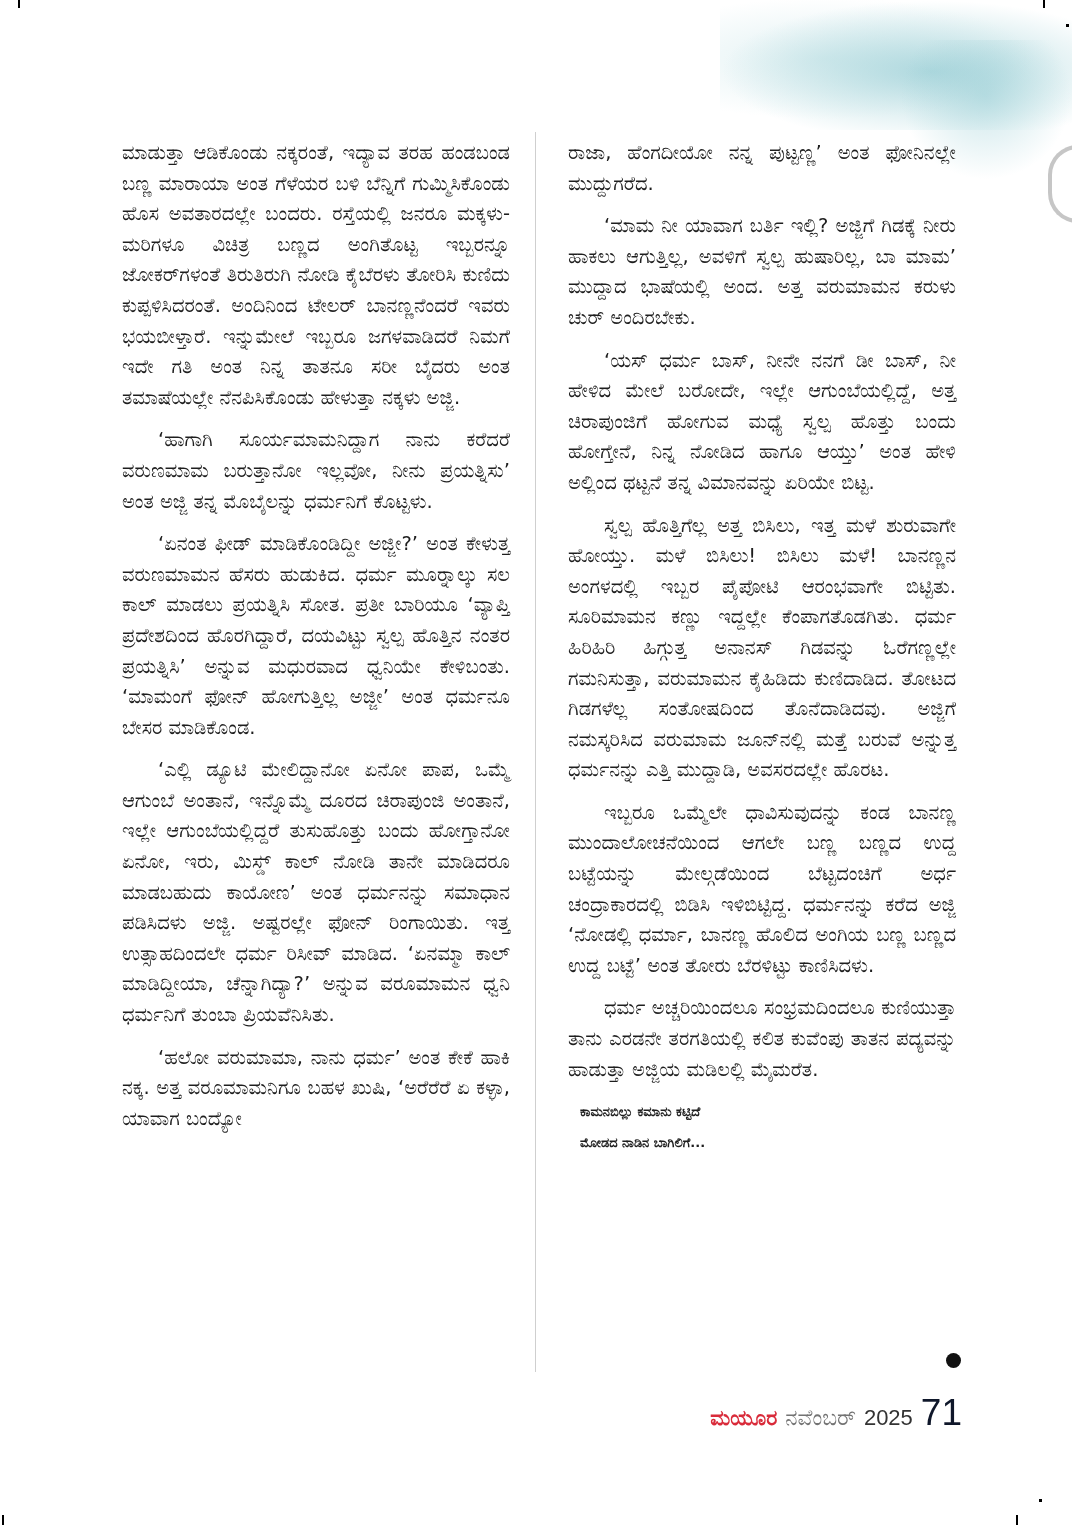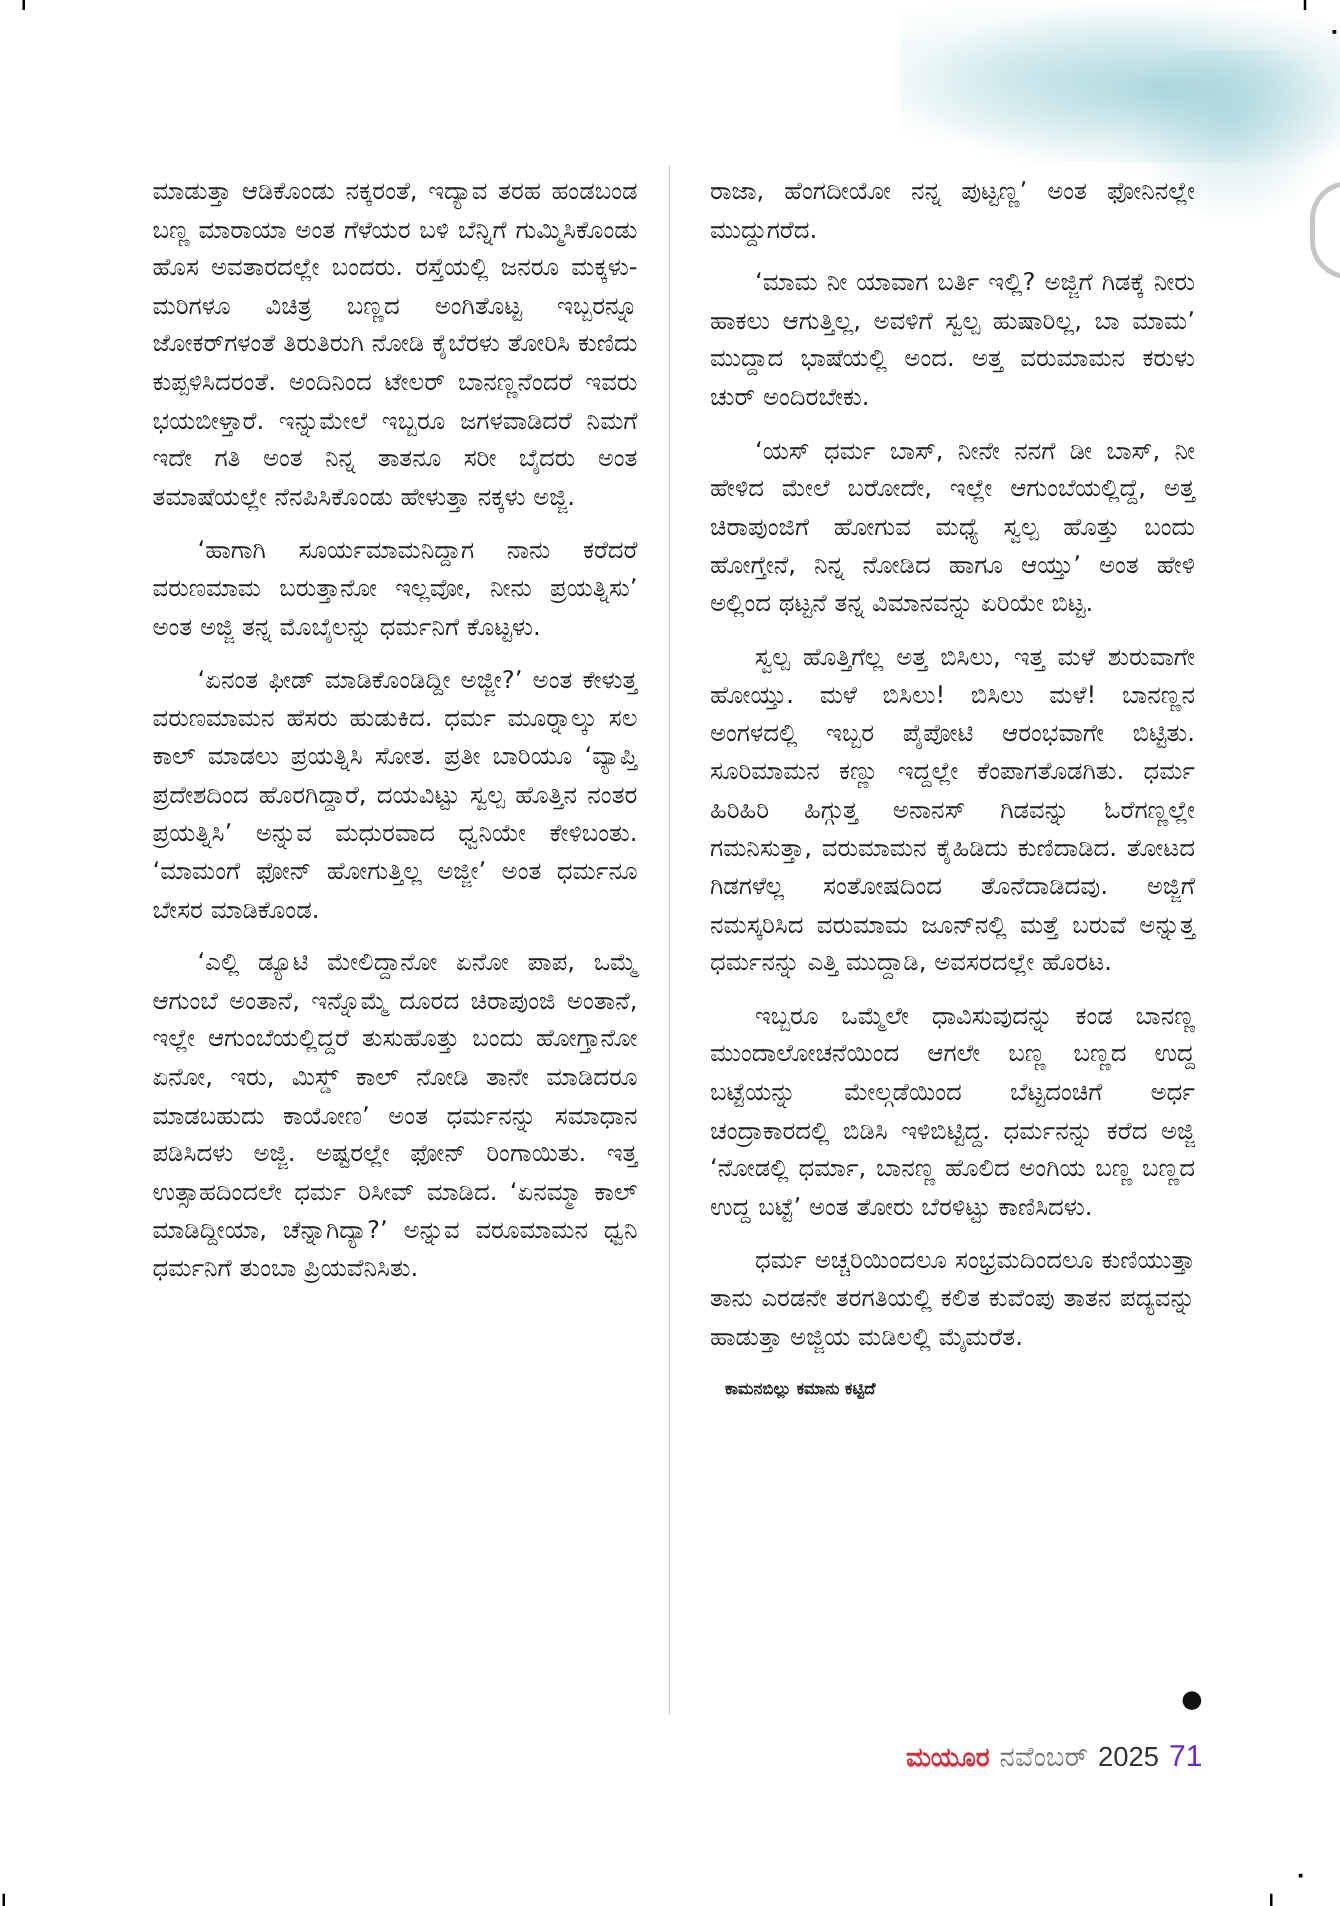--- a/index.html
+++ b/index.html
@@ -36,52 +36,54 @@
   .column p.noindent { text-indent:0; }
   .poem { margin-top:0; padding-left:24px; font-weight:bold; font-size:13px; line-height:30.6px; }
   .end-dot { position:absolute; left:946px; top:1353px; width:15px; height:15px; border-radius:50%; background:#111; }
   .footer {
     position:absolute; left:726px; top:1392px; width:236px; height:30px;
     display:flex; align-items:baseline; justify-content:flex-end; gap:8px;
   }
   .brand { color:#d92b3a; font-weight:bold; font-size:21px; font-family:"DejaVu Sans", sans-serif; }
   .month { color:#737373; font-size:22px; font-family:"DejaVu Sans", sans-serif; }
   .year { color:#333; font-size:22px; font-family:"Liberation Sans", sans-serif; }
-  .page-num { color:#6d28d9; font-size:24px; font-family:"Liberation Sans", sans-serif; }
+  .page-num { color:#0f172a; font-size:37px; font-family:"Liberation Sans", sans-serif; }
 </style>
 </head>
 <body>
 
 <div class="wash"></div>
 <div class="wash2"></div>
 <div class="curl"></div>
 
 <div class="crop" style="left:18px; top:0; width:2px; height:8px;"></div>
 <div class="crop" style="left:1043px; top:0; width:2px; height:8px;"></div>
 <div class="crop" style="left:1066px; top:24px; width:3px; height:3px;"></div>
 <div class="crop" style="left:2px; top:1515px; width:2px; height:10px;"></div>
 <div class="crop" style="left:1016px; top:1515px; width:2px; height:10px;"></div>
 <div class="crop" style="left:1039px; top:1499px; width:3px; height:3px;"></div>
 
 <div class="column" id="col-left">
     <p class="noindent">ಮಾಡುತ್ತಾ ಆಡಿಕೊಂಡು ನಕ್ಕರಂತೆ, ಇದ್ಯಾವ ತರಹ ಹಂಡಬಂಡ ಬಣ್ಣ ಮಾರಾಯಾ ಅಂತ ಗೆಳೆಯರ ಬಳಿ ಬೆನ್ನಿಗೆ ಗುಮ್ಮಿಸಿಕೊಂಡು ಹೊಸ ಅವತಾರದಲ್ಲೇ ಬಂದರು. ರಸ್ತೆಯಲ್ಲಿ ಜನರೂ ಮಕ್ಕಳು-ಮರಿಗಳೂ ವಿಚಿತ್ರ ಬಣ್ಣದ ಅಂಗಿತೊಟ್ಟ ಇಬ್ಬರನ್ನೂ ಜೋಕರ್‌ಗಳಂತೆ ತಿರುತಿರುಗಿ ನೋಡಿ ಕೈಬೆರಳು ತೋರಿಸಿ ಕುಣಿದು ಕುಪ್ಪಳಿಸಿದರಂತೆ. ಅಂದಿನಿಂದ ಟೇಲರ್ ಬಾನಣ್ಣನೆಂದರೆ ಇವರು ಭಯಬೀಳ್ತಾರೆ. ಇನ್ನುಮೇಲೆ ಇಬ್ಬರೂ ಜಗಳವಾಡಿದರೆ ನಿಮಗೆ ಇದೇ ಗತಿ ಅಂತ ನಿನ್ನ ತಾತನೂ ಸರೀ ಬೈದರು ಅಂತ ತಮಾಷೆಯಲ್ಲೇ ನೆನಪಿಸಿಕೊಂಡು ಹೇಳುತ್ತಾ ನಕ್ಕಳು ಅಜ್ಜಿ.</p>
     <p class="indent">‘ಹಾಗಾಗಿ ಸೂರ್ಯಮಾಮನಿದ್ದಾಗ ನಾನು ಕರೆದರೆ ವರುಣಮಾಮ ಬರುತ್ತಾನೋ ಇಲ್ಲವೋ, ನೀನು ಪ್ರಯತ್ನಿಸು’ ಅಂತ ಅಜ್ಜಿ ತನ್ನ ಮೊಬೈಲನ್ನು ಧರ್ಮನಿಗೆ ಕೊಟ್ಟಳು.</p>
     <p class="indent">‘ಏನಂತ ಫೀಡ್ ಮಾಡಿಕೊಂಡಿದ್ದೀ ಅಜ್ಜೀ?’ ಅಂತ ಕೇಳುತ್ತ ವರುಣಮಾಮನ ಹೆಸರು ಹುಡುಕಿದ. ಧರ್ಮ ಮೂರ್‍ನಾಲ್ಕು ಸಲ ಕಾಲ್ ಮಾಡಲು ಪ್ರಯತ್ನಿಸಿ ಸೋತ. ಪ್ರತೀ ಬಾರಿಯೂ ‘ವ್ಯಾಪ್ತಿ ಪ್ರದೇಶದಿಂದ ಹೊರಗಿದ್ದಾರೆ, ದಯವಿಟ್ಟು ಸ್ವಲ್ಪ ಹೊತ್ತಿನ ನಂತರ ಪ್ರಯತ್ನಿಸಿ’ ಅನ್ನುವ ಮಧುರವಾದ ಧ್ವನಿಯೇ ಕೇಳಿಬಂತು. ‘ಮಾಮಂಗೆ ಫೋನ್ ಹೋಗುತ್ತಿಲ್ಲ ಅಜ್ಜೀ’ ಅಂತ ಧರ್ಮನೂ ಬೇಸರ ಮಾಡಿಕೊಂಡ.</p>
     <p class="indent">‘ಎಲ್ಲಿ ಡ್ಯೂಟಿ ಮೇಲಿದ್ದಾನೋ ಏನೋ ಪಾಪ, ಒಮ್ಮೆ ಆಗುಂಬೆ ಅಂತಾನೆ, ಇನ್ನೊಮ್ಮೆ ದೂರದ ಚಿರಾಪುಂಜಿ ಅಂತಾನೆ, ಇಲ್ಲೇ ಆಗುಂಬೆಯಲ್ಲಿದ್ದರೆ ತುಸುಹೊತ್ತು ಬಂದು ಹೋಗ್ತಾನೋ ಏನೋ, ಇರು, ಮಿಸ್ಡ್ ಕಾಲ್ ನೋಡಿ ತಾನೇ ಮಾಡಿದರೂ ಮಾಡಬಹುದು ಕಾಯೋಣ’ ಅಂತ ಧರ್ಮನನ್ನು ಸಮಾಧಾನ ಪಡಿಸಿದಳು ಅಜ್ಜಿ. ಅಷ್ಟರಲ್ಲೇ ಫೋನ್ ರಿಂಗಾಯಿತು. ಇತ್ತ ಉತ್ಸಾಹದಿಂದಲೇ ಧರ್ಮ ರಿಸೀವ್ ಮಾಡಿದ. ‘ಏನಮ್ಮಾ ಕಾಲ್ ಮಾಡಿದ್ದೀಯಾ, ಚೆನ್ನಾಗಿದ್ಯಾ?’ ಅನ್ನುವ ವರೂಮಾಮನ ಧ್ವನಿ ಧರ್ಮನಿಗೆ ತುಂಬಾ ಪ್ರಿಯವೆನಿಸಿತು.</p>
+    <p class="indent">‘ಹಲೋ ವರುಮಾಮಾ, ನಾನು ಧರ್ಮ’ ಅಂತ ಕೇಕೆ ಹಾಕಿ ನಕ್ಕ. ಅತ್ತ ವರೂಮಾಮನಿಗೂ ಬಹಳ ಖುಷಿ, ‘ಅರೆರೆರೆ ಏ ಕಳ್ಳಾ, ಯಾವಾಗ ಬಂದ್ಯೋ</p>
   </div>
 <div class="divider"></div>
 <div class="column" id="col-right">
     <p class="noindent">ರಾಜಾ, ಹೆಂಗದೀಯೋ ನನ್ನ ಪುಟ್ಟಣ್ಣ’ ಅಂತ ಫೋನಿನಲ್ಲೇ ಮುದ್ದುಗರೆದ.</p>
     <p class="indent">‘ಮಾಮ ನೀ ಯಾವಾಗ ಬರ್ತಿ ಇಲ್ಲಿ? ಅಜ್ಜಿಗೆ ಗಿಡಕ್ಕೆ ನೀರು ಹಾಕಲು ಆಗುತ್ತಿಲ್ಲ, ಅವಳಿಗೆ ಸ್ವಲ್ಪ ಹುಷಾರಿಲ್ಲ, ಬಾ ಮಾಮ’ ಮುದ್ದಾದ ಭಾಷೆಯಲ್ಲಿ ಅಂದ. ಅತ್ತ ವರುಮಾಮನ ಕರುಳು ಚುರ್ ಅಂದಿರಬೇಕು.</p>
     <p class="indent">‘ಯಸ್ ಧರ್ಮ ಬಾಸ್, ನೀನೇ ನನಗೆ ಡೀ ಬಾಸ್, ನೀ ಹೇಳಿದ ಮೇಲೆ ಬರೋದೇ, ಇಲ್ಲೇ ಆಗುಂಬೆಯಲ್ಲಿದ್ದೆ, ಅತ್ತ ಚಿರಾಪುಂಜಿಗೆ ಹೋಗುವ ಮಧ್ಯೆ ಸ್ವಲ್ಪ ಹೊತ್ತು ಬಂದು ಹೋಗ್ತೇನೆ, ನಿನ್ನ ನೋಡಿದ ಹಾಗೂ ಆಯ್ತು’ ಅಂತ ಹೇಳಿ ಅಲ್ಲಿಂದ ಥಟ್ಟನೆ ತನ್ನ ವಿಮಾನವನ್ನು ಏರಿಯೇ ಬಿಟ್ಟ.</p>
     <p class="indent">ಸ್ವಲ್ಪ ಹೊತ್ತಿಗೆಲ್ಲ ಅತ್ತ ಬಿಸಿಲು, ಇತ್ತ ಮಳೆ ಶುರುವಾಗೇ ಹೋಯ್ತು. ಮಳೆ ಬಿಸಿಲು! ಬಿಸಿಲು ಮಳೆ! ಬಾನಣ್ಣನ ಅಂಗಳದಲ್ಲಿ ಇಬ್ಬರ ಪೈಪೋಟಿ ಆರಂಭವಾಗೇ ಬಿಟ್ಟಿತು. ಸೂರಿಮಾಮನ ಕಣ್ಣು ಇದ್ದಲ್ಲೇ ಕೆಂಪಾಗತೊಡಗಿತು. ಧರ್ಮ ಹಿರಿಹಿರಿ ಹಿಗ್ಗುತ್ತ ಅನಾನಸ್ ಗಿಡವನ್ನು ಓರೆಗಣ್ಣಲ್ಲೇ ಗಮನಿಸುತ್ತಾ, ವರುಮಾಮನ ಕೈಹಿಡಿದು ಕುಣಿದಾಡಿದ. ತೋಟದ ಗಿಡಗಳೆಲ್ಲ ಸಂತೋಷದಿಂದ ತೊನೆದಾಡಿದವು. ಅಜ್ಜಿಗೆ ನಮಸ್ಕರಿಸಿದ ವರುಮಾಮ ಜೂನ್‌ನಲ್ಲಿ ಮತ್ತೆ ಬರುವೆ ಅನ್ನುತ್ತ ಧರ್ಮನನ್ನು ಎತ್ತಿ ಮುದ್ದಾಡಿ, ಅವಸರದಲ್ಲೇ ಹೊರಟ.</p>
     <p class="indent">ಇಬ್ಬರೂ ಒಮ್ಮೆಲೇ ಧಾವಿಸುವುದನ್ನು ಕಂಡ ಬಾನಣ್ಣ ಮುಂದಾಲೋಚನೆಯಿಂದ ಆಗಲೇ ಬಣ್ಣ ಬಣ್ಣದ ಉದ್ದ ಬಟ್ಟೆಯನ್ನು ಮೇಲ್ಗಡೆಯಿಂದ ಬೆಟ್ಟದಂಚಿಗೆ ಅರ್ಧ ಚಂದ್ರಾಕಾರದಲ್ಲಿ ಬಿಡಿಸಿ ಇಳಿಬಿಟ್ಟಿದ್ದ. ಧರ್ಮನನ್ನು ಕರೆದ ಅಜ್ಜಿ ‘ನೋಡಲ್ಲಿ ಧರ್ಮಾ, ಬಾನಣ್ಣ ಹೊಲಿದ ಅಂಗಿಯ ಬಣ್ಣ ಬಣ್ಣದ ಉದ್ದ ಬಟ್ಟೆ’ ಅಂತ ತೋರು ಬೆರಳಿಟ್ಟು ಕಾಣಿಸಿದಳು.</p>
     <p class="indent">ಧರ್ಮ ಅಚ್ಚರಿಯಿಂದಲೂ ಸಂಭ್ರಮದಿಂದಲೂ ಕುಣಿಯುತ್ತಾ ತಾನು ಎರಡನೇ ತರಗತಿಯಲ್ಲಿ ಕಲಿತ ಕುವೆಂಪು ತಾತನ ಪದ್ಯವನ್ನು ಹಾಡುತ್ತಾ ಅಜ್ಜಿಯ ಮಡಿಲಲ್ಲಿ ಮೈಮರೆತ.</p>
     <div class="poem">
       <div>ಕಾಮನಬಿಲ್ಲು ಕಮಾನು ಕಟ್ಟಿದೆ</div>
+      <div>ಮೋಡದ ನಾಡಿನ ಬಾಗಿಲಿಗೆ...</div>
     </div>
   </div>
 
 <div class="end-dot"></div>
 
 <div class="footer">
   <span class="brand" style="color: rgb(217, 43, 58);">ಮಯೂರ</span>
   <span class="month">ನವೆಂಬರ್</span>
   <span class="year">2025</span>
   <span class="page-num">71</span>

